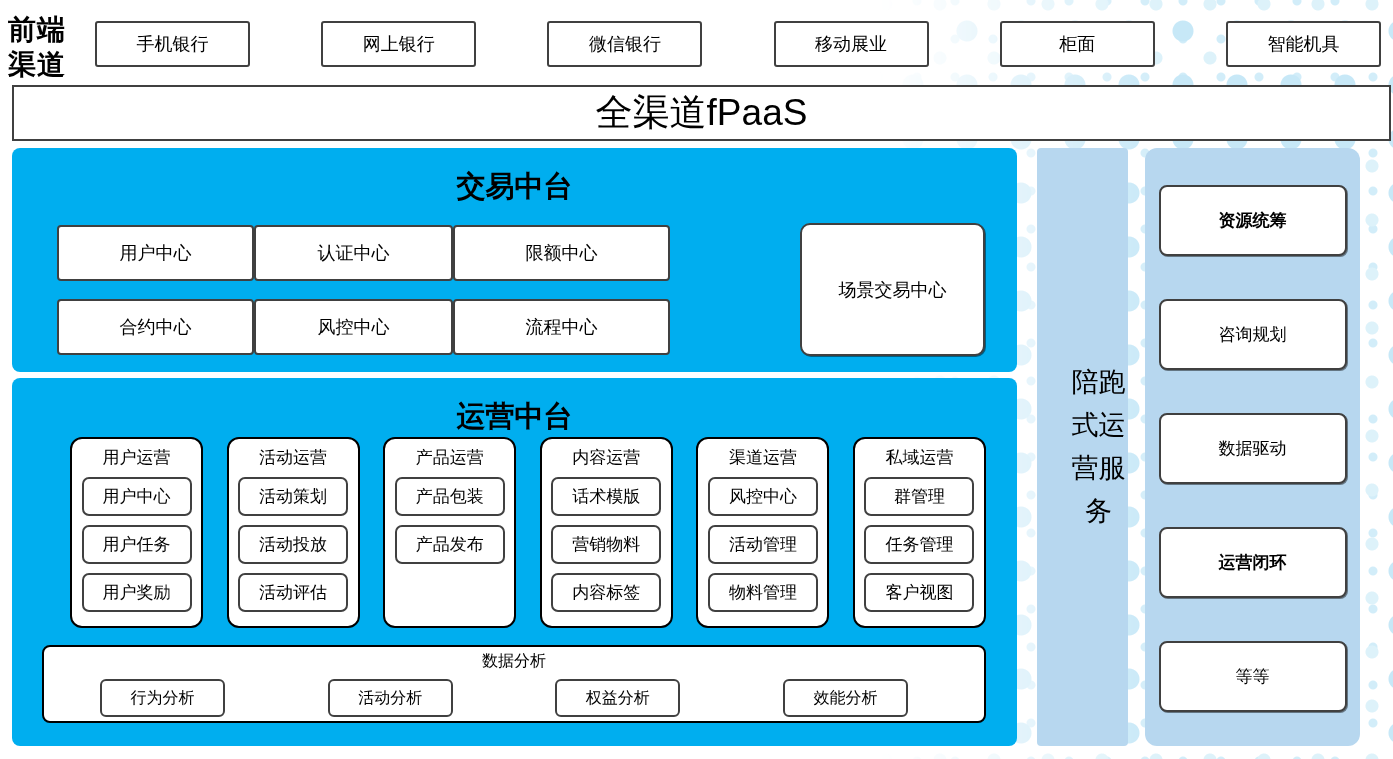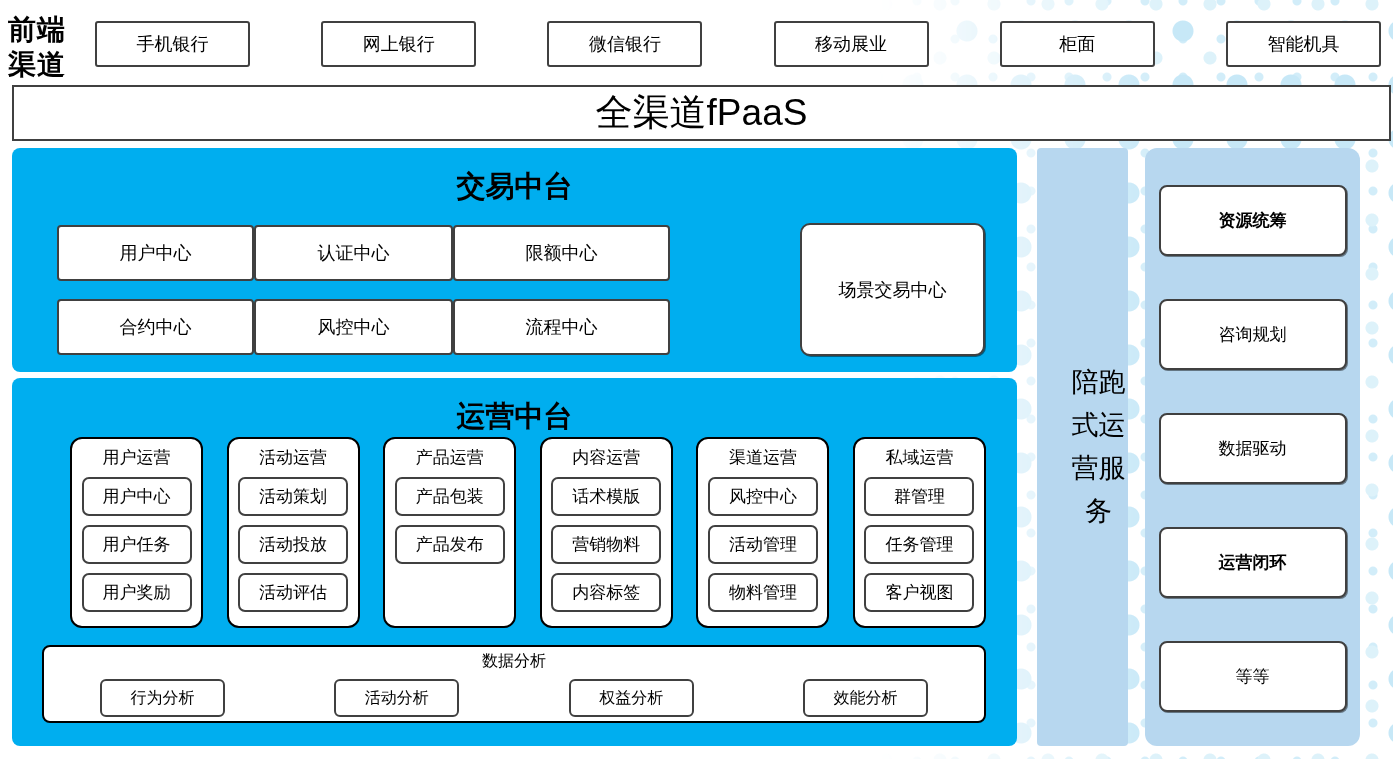--- a/index.html
+++ b/index.html
@@ -73,21 +73,21 @@
   .group-title { font-size:17px; margin-bottom:8px; }
   .group-item {
     width:110px; height:39px; font-size:17px; border-radius:7px; margin-bottom:9px;
     flex:none;
   }
   .analysis {
     position:absolute; left:30px; top:267px; width:944px; height:78px;
     background:#fff; border:2px solid #000; border-radius:8px;
   }
   .analysis-title { text-align:center; font-size:16px; padding-top:4px; }
-  .analysis-row { display:flex; justify-content:space-between; padding:7px 56px 0 56px; }
+  .analysis-row { display:flex; justify-content:space-between; padding:7px 76px 0 56px; }
   .analysis-item { width:125px; height:38px; font-size:16px; border-radius:6px; }
 
   
   .strip {
     position:absolute; left:1037px; top:148px; width:91px; height:598px; z-index:2;
     border-radius:4px; display:flex; align-items:center; justify-content:center;padding-left:32px;
   }
   .strip-text {
     width:58px; font-size:27px; font-weight:500; line-height:43px;
     text-align:center; word-break:break-all;

